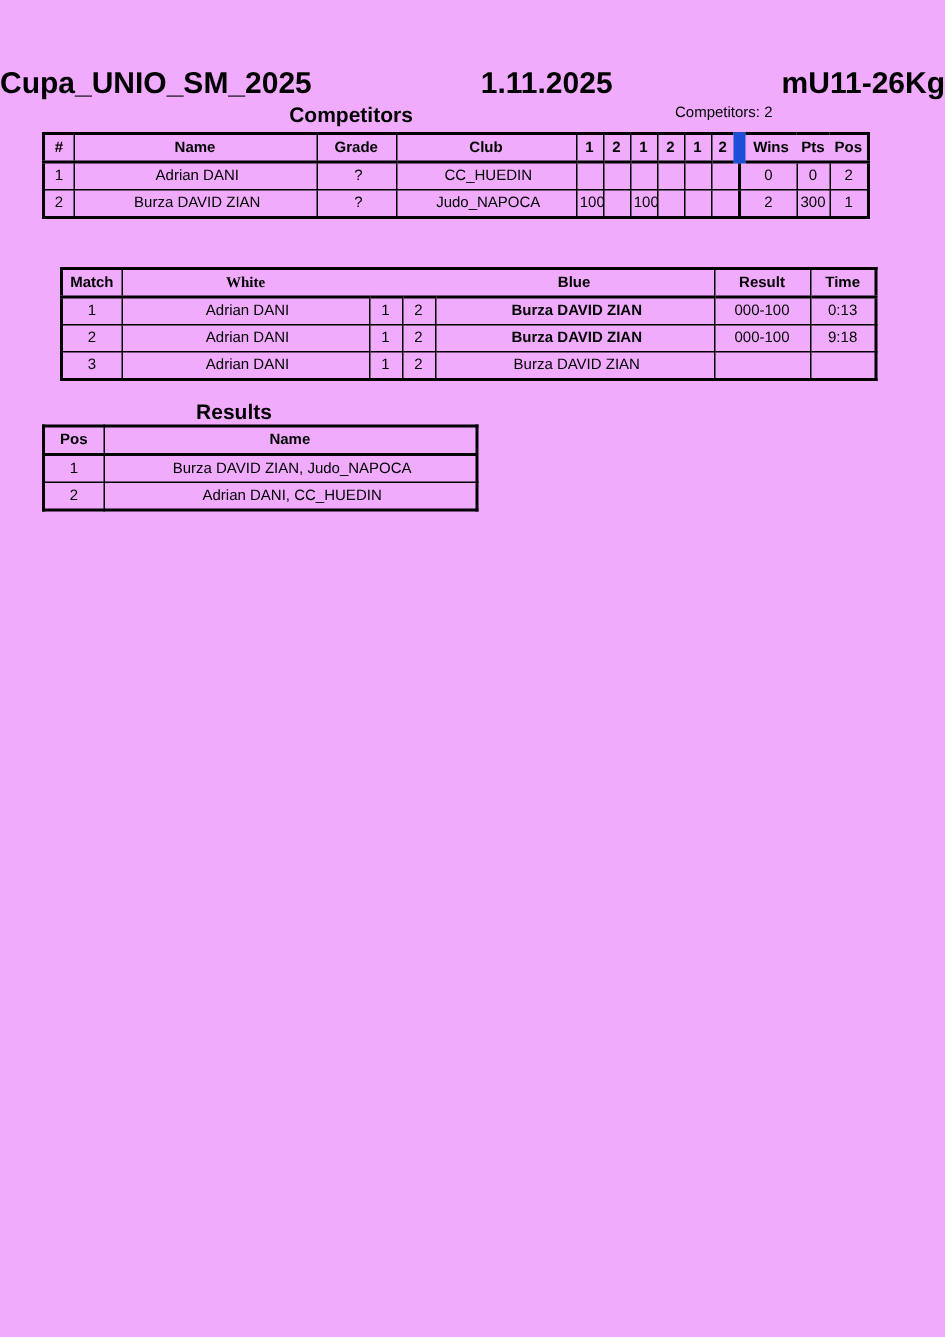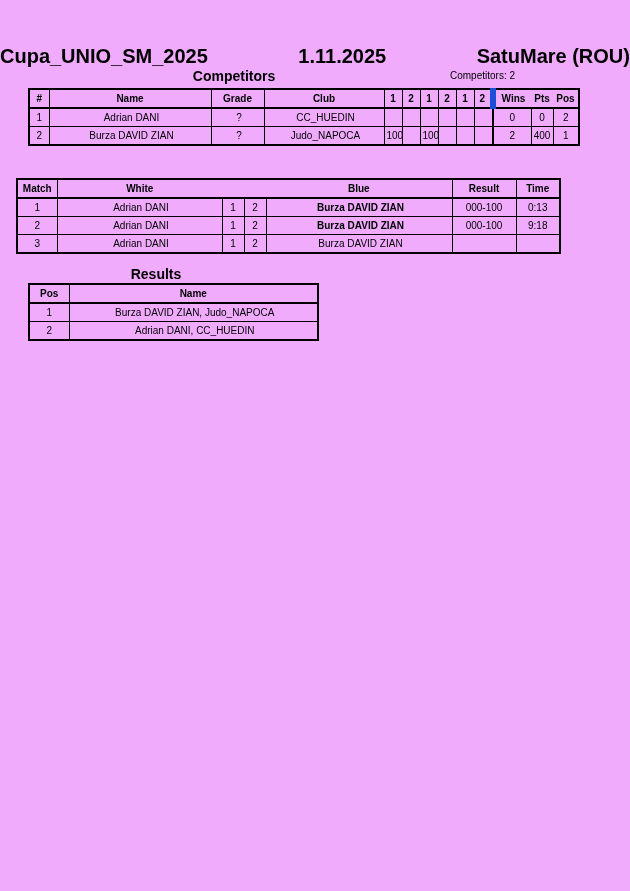--- a/index.html
+++ b/index.html
@@ -49,37 +49,37 @@
     white-space: nowrap;
     vertical-align: middle;
     text-align: center;
     line-height: 1;
   }
   th { font-weight: bold; border-bottom: 2px solid #000; }
   td.l, th.l { text-align: center; padding-left: 5px; }
   .bold { font-weight: bold; }
   
   .thickL { border-left: 2px solid #000; }
-  table.comp th.wins { border-left: 6px solid #1d4ed8; border-right: none; }
+  table.comp th.wins { border-left: 8px solid #1d4ed8; border-right: none; }
   table.comp th.pts  { border-left: none; border-right: none; }
   table.comp th.pos  { border-left: none; }
   
-  table.match th.white { border-right: none; }
+  table.match th.white { border-right: none; font-family: Liberation Serif, serif; }
   table.match th.wn, table.match th.bn { border-left: none; border-right: none; }
   table.match th.blue { border-left: none; }
 </style>
 </head>
 <body>
 
 <div id="page">
 
   <div class="main-title">
     <span>Cupa_UNIO_SM_2025</span>
     <span>1.11.2025</span>
-    <span>SatuMare (ROU)</span>
+    <span>mU11-26Kg</span>
   </div>
 
   <div class="section-title" style="top:68px; left:28px; width:412px;">Competitors</div>
   <div class="comp-count">Competitors: 2</div>
 
   <table class="comp" style="top:88px; left:28px; width:550px;">
     <colgroup>
       <col style="width:20px">
         <col style="width:162px">
         <col style="width:53px">
@@ -130,28 +130,28 @@
       <td class="l">Burza DAVID ZIAN</td>
       <td class="l">?</td>
       <td class="l">Judo_NAPOCA</td>
       <td>100</td>
       <td></td>
       <td>100</td>
       <td></td>
       <td></td>
       <td></td>
       <td class="thickL">2</td>
-      <td>400</td>
+      <td>300</td>
       <td>1</td>
     </tr>
   </tbody>
     </table>
 
 
-  <table class="match" style="top:178px; left:16px; width:543px;">
+  <table class="match" style="top:178px; left:40px; width:543px;">
     <colgroup>
       <col style="width:40px">
         <col style="width:165px">
         <col style="width:22px">
         <col style="width:22px">
       <col style="width:186px">
         <col style="width:64px">
         <col style="width:44px">
     </colgroup>
     <tbody>

